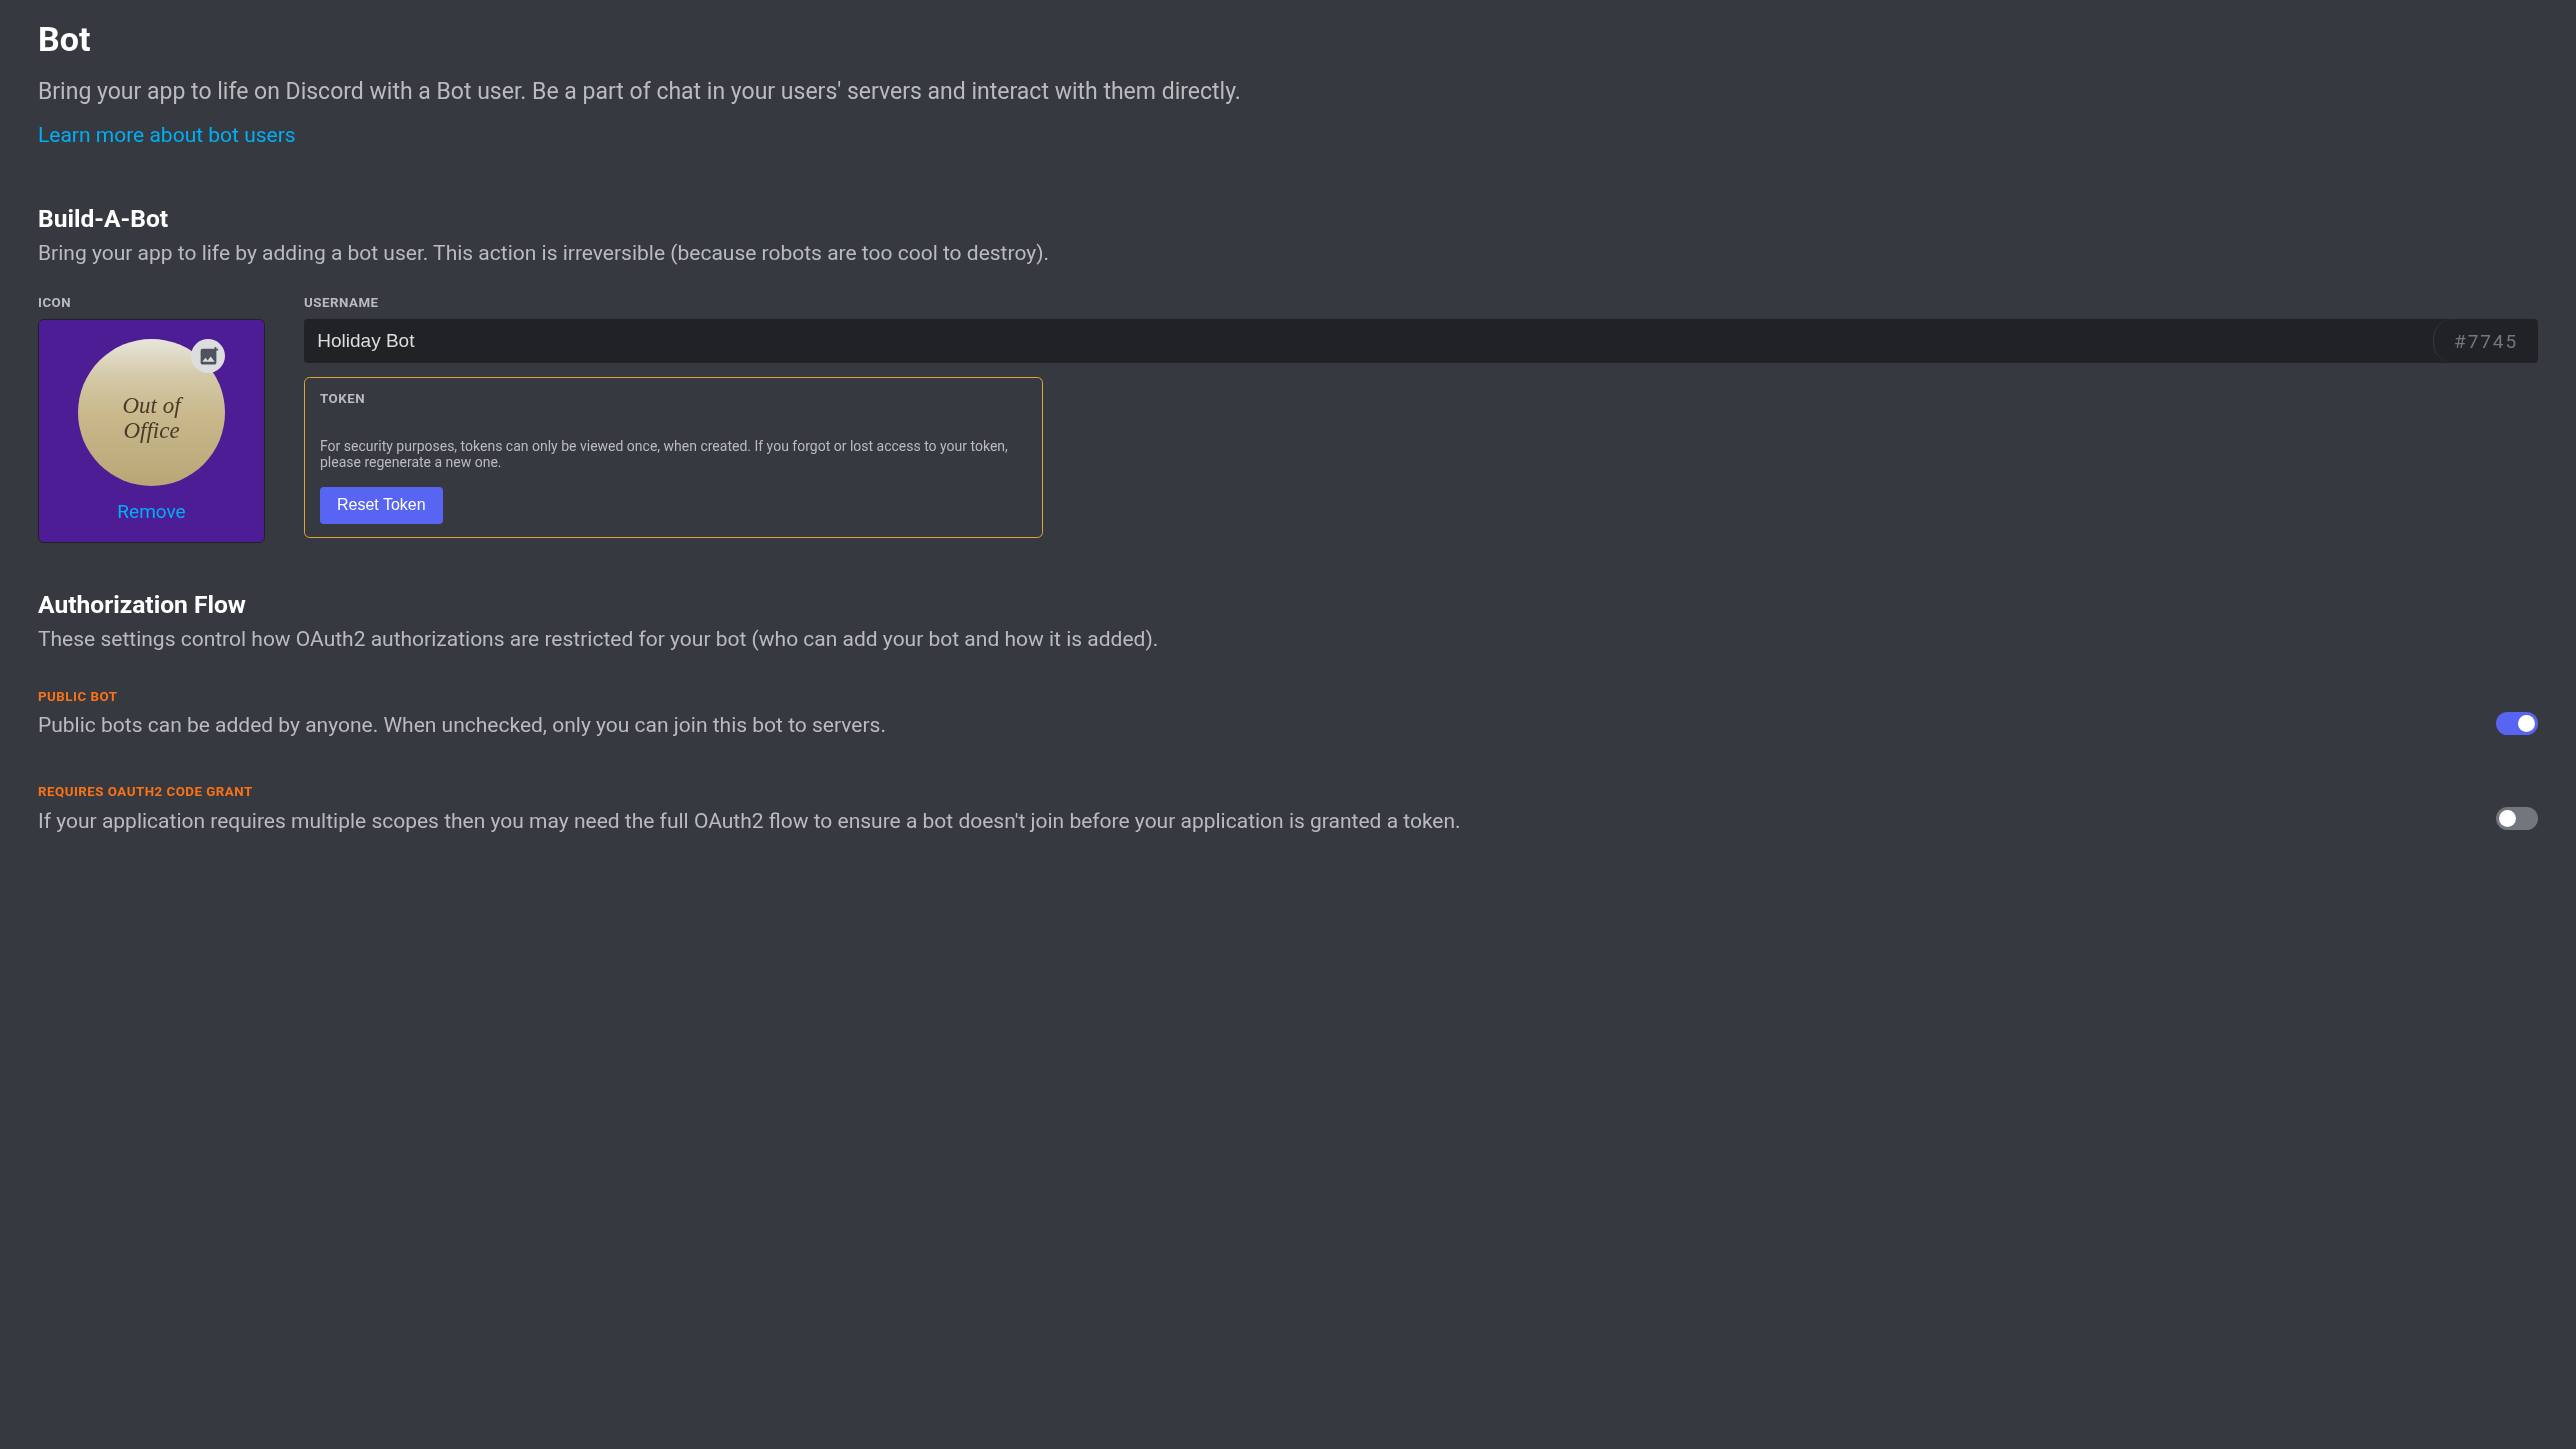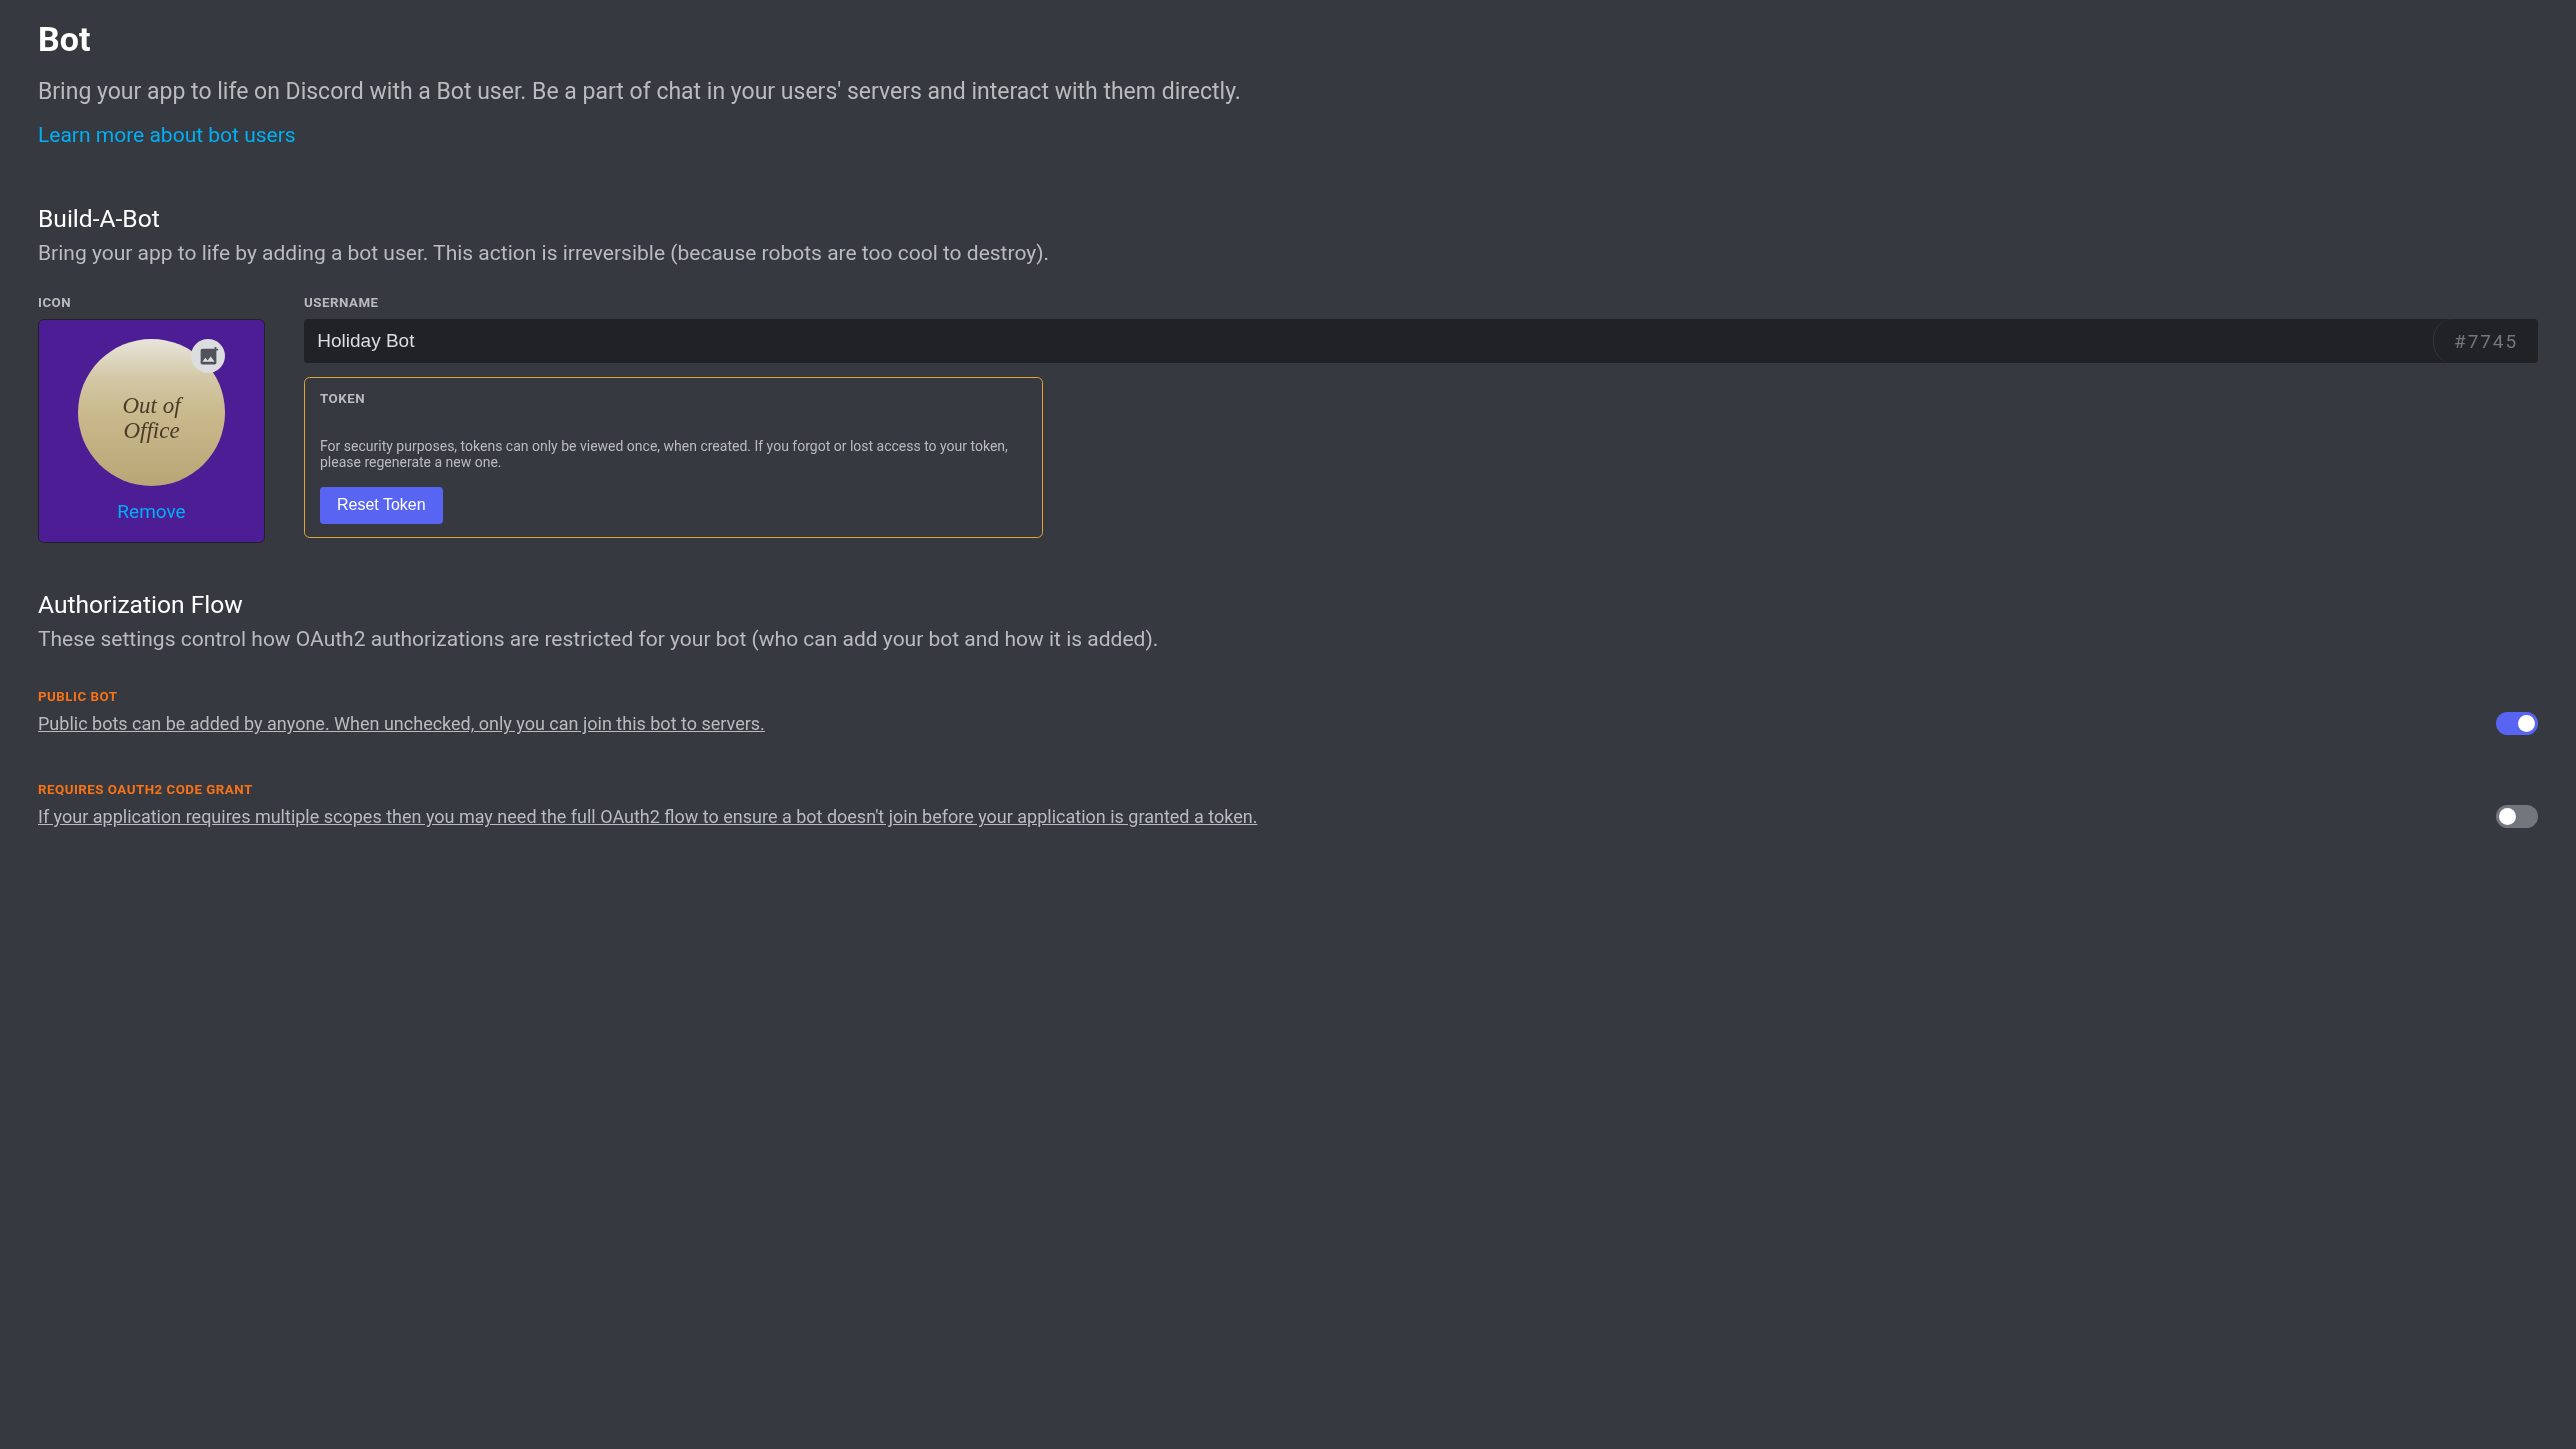--- a/index.html
+++ b/index.html
@@ -34,21 +34,21 @@
       color: #00aff4;
       font-size: 21px;
       text-decoration: none;
       display: inline-block;
       margin-bottom: 57px;
     }
     
     .section-title {
       color: #ffffff;
       font-size: 24.6px;
-      font-weight: 400;
+      font-weight: 700;
       margin-bottom: 7.6px;
     }
     
     .section-description {
       color: #b9bbbe;
       font-size: 21px;
       margin-bottom: 30px;
     }
     
     .build-row {
@@ -226,22 +226,21 @@
       color: #f97316;
       font-size: 13.3px;
       font-weight: 700;
       letter-spacing: 0.5px;
       text-transform: uppercase;
       margin-bottom: 9.5px;
     }
     
     .toggle-description {
       color: #b9bbbe;
-      font-size: 18px;
-      text-decoration: underline;
+      font-size: 21px;
     }
     
     .toggle-switch {
       width: 42px;
       height: 23px;
       border-radius: 13.3px;
       position: relative;
       cursor: pointer;
       flex-shrink: 0;
       margin-top: 23px;

